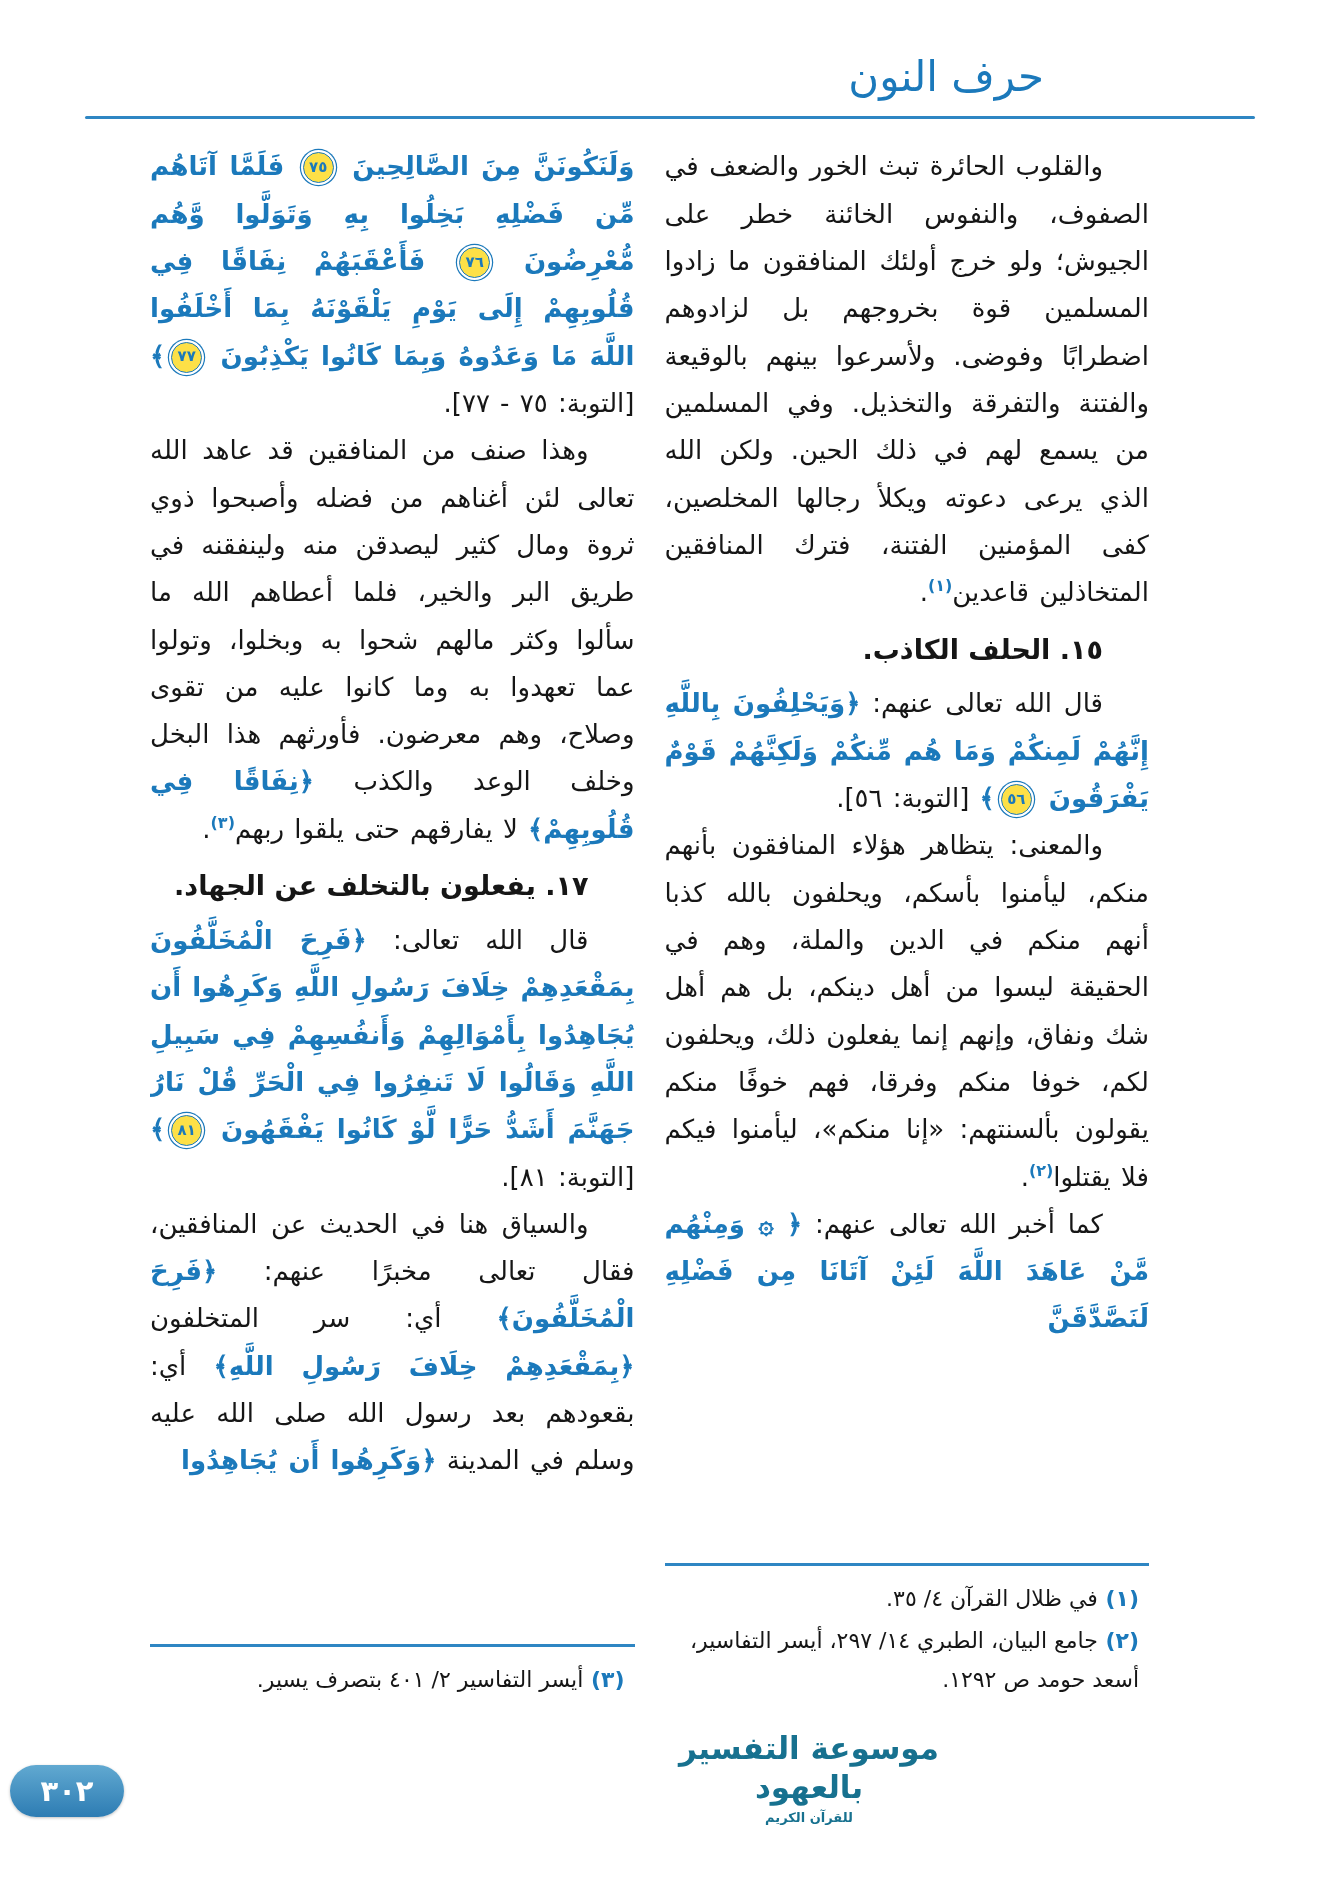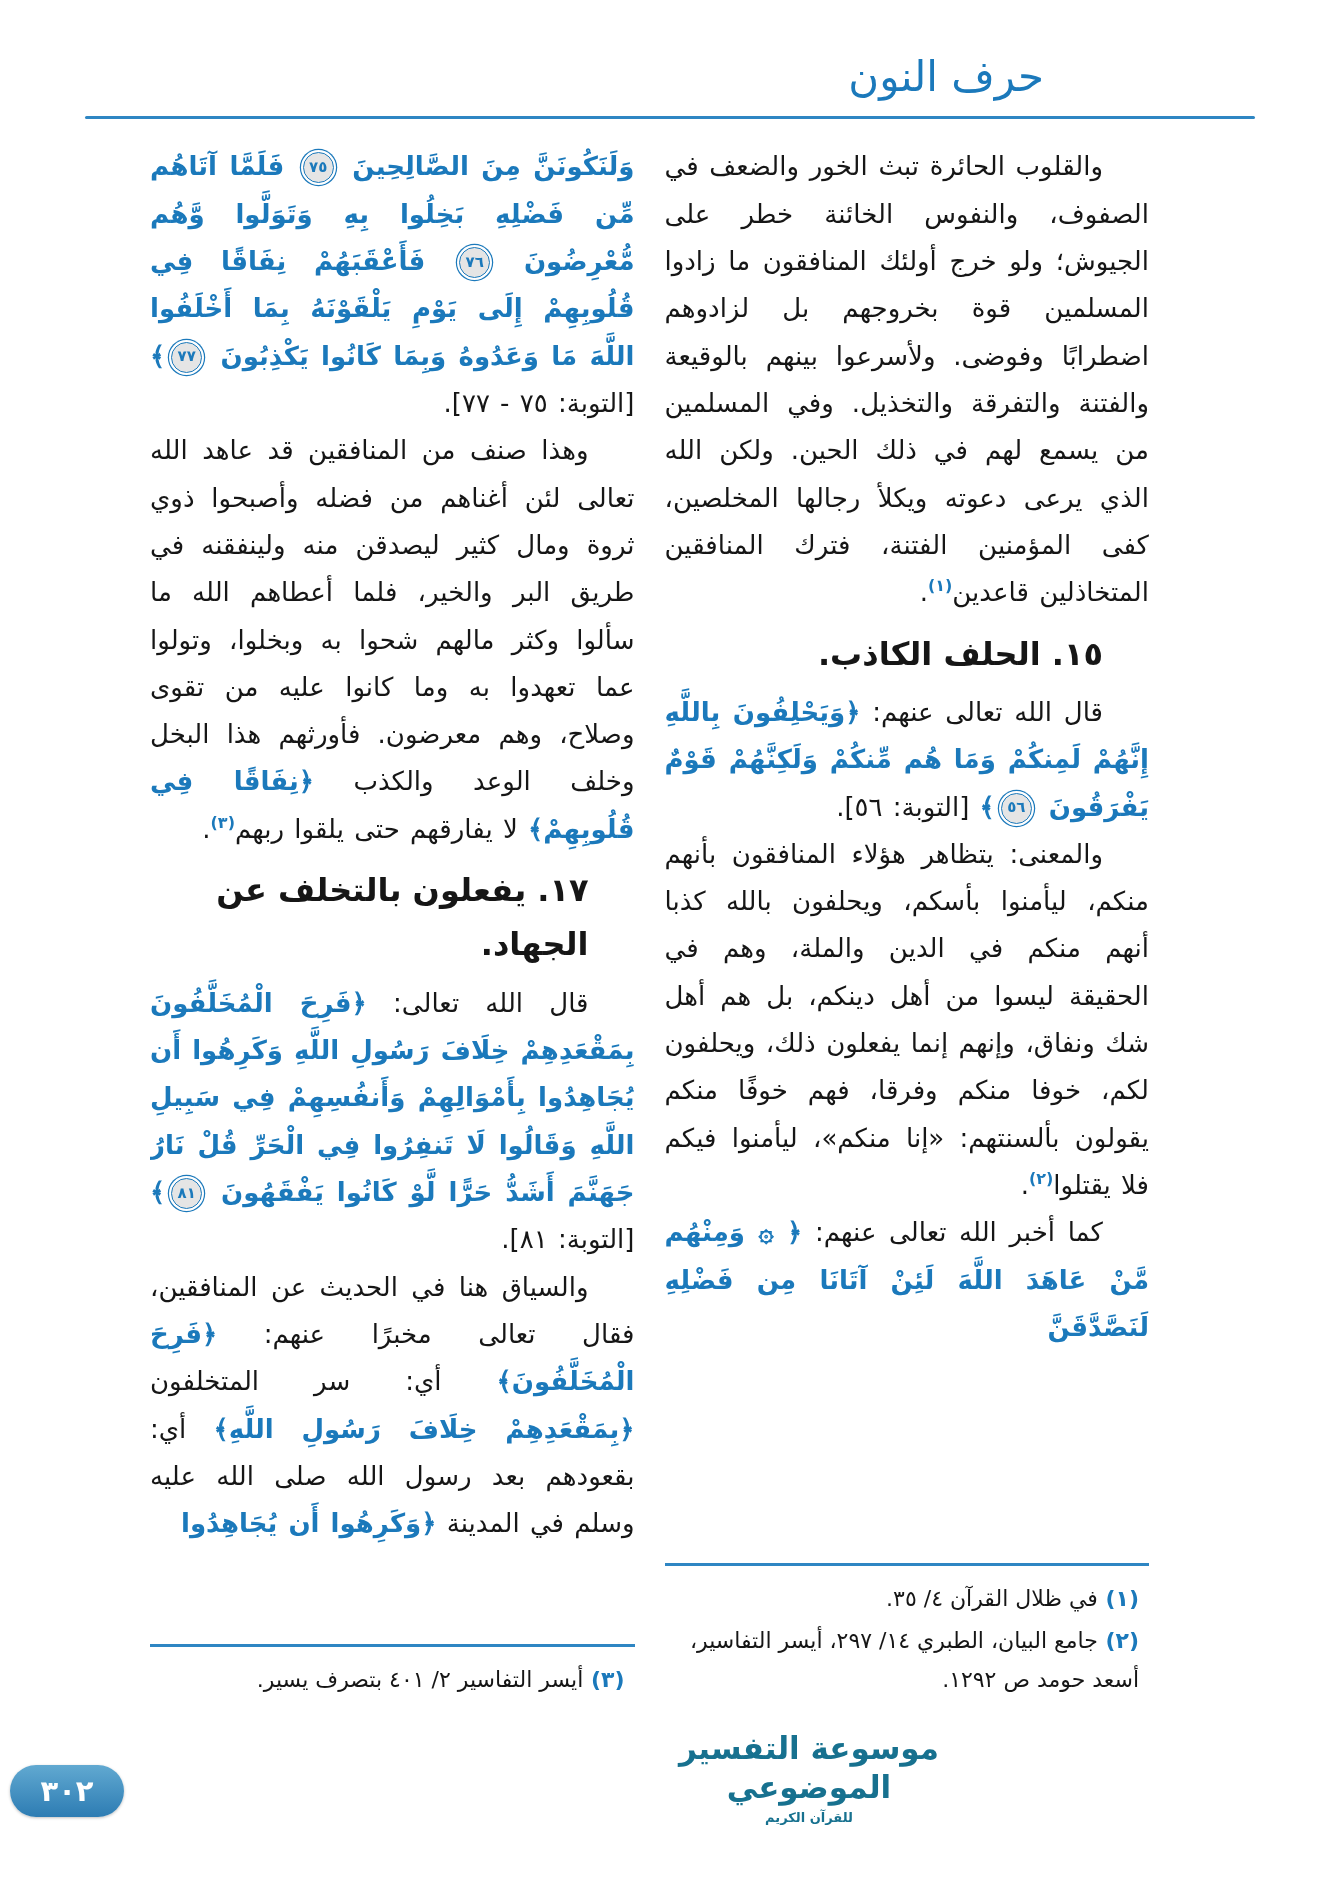--- a/index.html
+++ b/index.html
@@ -14,26 +14,26 @@
   .chapter-title{text-align:right;padding-right:105px;font-size:42px;font-weight:normal;
     color:var(--accent,#1b79bb);letter-spacing:1px;line-height:1.2;}
   .header-rule{height:3px;background:var(--rule,#2e86c3);margin:14px -106px 0 -65px;border-radius:2px;}
   
   .columns{display:flex;gap:30px;height:1566px;margin-top:24px;}
   .col{flex:1;display:flex;flex-direction:column;overflow:hidden;}
   .col-body{}
   .para{margin:0;font-size:26px;line-height:1.82;text-align:justify;text-indent:46px;word-spacing:2px;}
   .para.noindent{text-indent:0;}
   .seg-quran{color:var(--accent,#1b79bb);font-weight:bold;}
-  .sec-heading{margin:10px 0 8px;font-size:32px;font-weight:bold;padding-right:46px;line-height:1.7;}
+  .sec-heading{margin:10px 0 8px;font-size:27px;font-weight:bold;padding-right:46px;line-height:1.7;}
   .sec-num{letter-spacing:1px;}
   .ayah-num{display:inline-flex;align-items:center;justify-content:center;
     width:29px;height:29px;border:1.6px solid var(--accent,#1b79bb);border-radius:50%;
     font-size:15px;font-weight:bold;color:var(--accent,#1b79bb);margin:0 6px;
-    vertical-align:middle;background:#e5e5e5;text-indent:0;
+    vertical-align:middle;background:#fde047;text-indent:0;
     box-shadow:0 0 0 2px #fff,0 0 0 3.2px var(--accent,#1b79bb);}
   .fn-mark{color:var(--accent,#1b79bb);font-size:16px;font-weight:bold;vertical-align:super;line-height:0;}
   .footnotes{margin-top:auto;border-top:3px solid var(--rule,#2e86c3);
     padding:10px 6px 6px;font-size:22px;line-height:1.75;}
   .footnote{margin:4px;text-align:right;}
   .fn-num{color:var(--accent,#1b79bb);font-weight:bold;}
   
   .page-footer{position:relative;height:180px;}
   .emblem{position:absolute;right:160px;top:20px;width:360px;text-align:center;color:var(--emblem,#17718f);}
   .emblem-title{font-size:31px;font-weight:bold;line-height:1.25;}
@@ -79,21 +79,21 @@
         </div>
       <div class="footnotes">
           <div class="footnote"><span class="fn-num">(٣)&nbsp;</span><span>أيسر التفاسير ٢/ ٤٠١ بتصرف يسير.</span></div>
         </div>
     </section>
 
   </main>
 
   <footer class="page-footer">
     <div class="emblem">
-      <div class="emblem-title">موسوعة التفسير الموضوعي</div>
+      <div class="emblem-title">موسوعة التفسير بالعهود</div>
       <div class="emblem-sub">للقرآن الكريم</div>
     </div>
     <div class="page-pill">
       <span>٣٠٢</span>
     </div>
   </footer>
 
 </div>
 
 </body></html>

